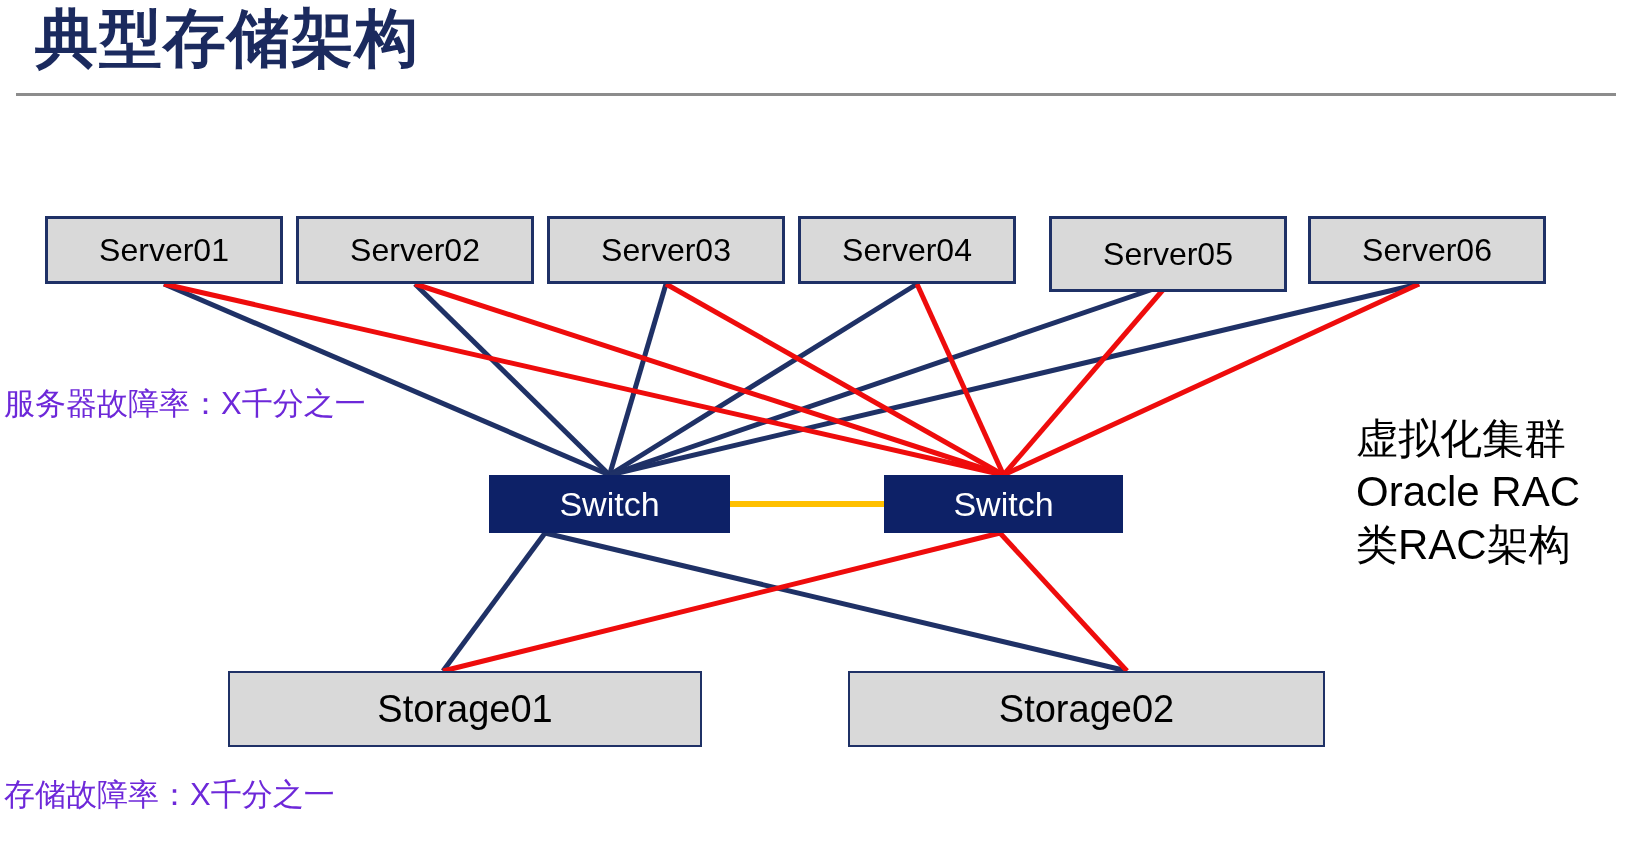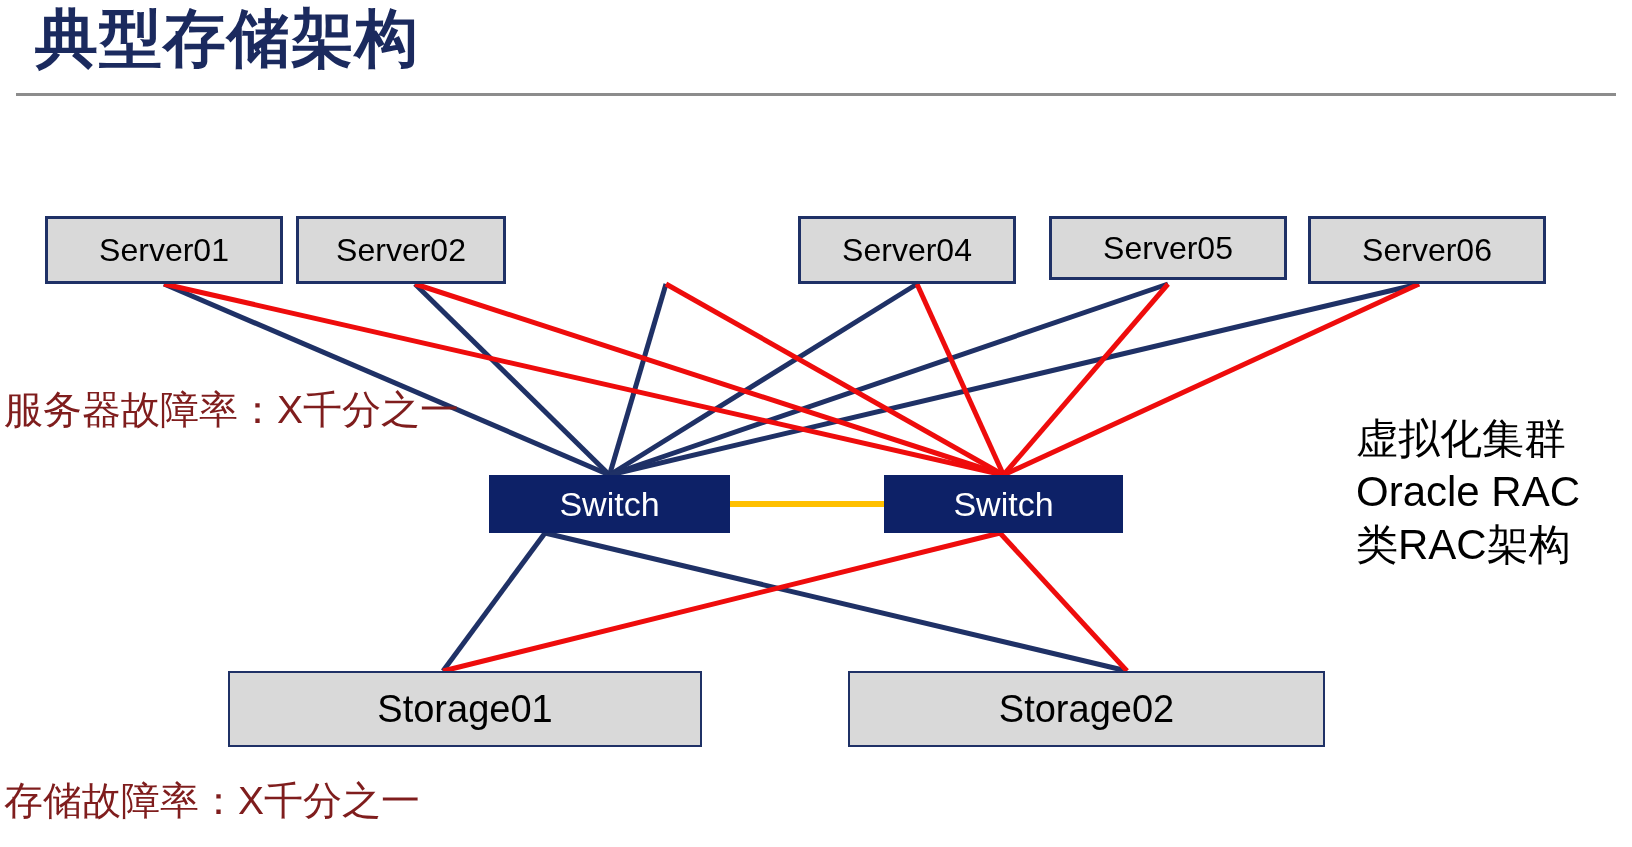--- a/index.html
+++ b/index.html
@@ -26,21 +26,21 @@
     font-size:32px;color:#000;
   }
   .switch{
     background:var(--switch-fill,#0d2167);color:#ffffff;font-size:34px;
   }
   .storage{
     background:var(--node-fill,#d9d9d9);border:2px solid var(--navy,#1f3166);
     font-size:38px;color:#000;
   }
   .note{
-    position:absolute;font-size:39px;color:#7f1d1d;white-space:nowrap;z-index:3;
+    position:absolute;font-size:31px;color:#6d28d9;white-space:nowrap;z-index:3;
   }
   .note-server-rate{left:4px;top:383px;}
   .note-storage-rate{left:4px;top:774px;}
   .cluster-note{
     position:absolute;left:1332px;top:412px;font-size:42px;line-height:53px;
     color:#000;z-index:3;white-space:nowrap;
   }
   .cluster-note span{display:block;margin-left:24px;}
 </style>
 </head>
@@ -65,23 +65,24 @@
       <line x1="1168" y1="284" x2="1003.5" y2="475" stroke="#ee0c0c" stroke-width="5"></line>
       <line x1="1419" y1="284" x2="1003.5" y2="475" stroke="#ee0c0c" stroke-width="5"></line>
       <line x1="730" y1="504" x2="884" y2="504" stroke="#ffc000" stroke-width="6"></line>
       <line x1="545" y1="533" x2="443" y2="671" stroke="#1f3166" stroke-width="5"></line>
       <line x1="545" y1="533" x2="1127" y2="671" stroke="#1f3166" stroke-width="5"></line>
       <line x1="1000" y1="533" x2="443" y2="671" stroke="#ee0c0c" stroke-width="5"></line>
       <line x1="1000" y1="533" x2="1127" y2="671" stroke="#ee0c0c" stroke-width="5"></line>
     </svg>
 
   <div class="box server" style="left: 45px; top: 216px; width: 238px; height: 68px;">Server01</div>
-  <div class="box server" style="left: 296px; top: 216px; width: 210px; height: 68px;">Server02</div>
+  <div class="box server" style="left: 296px; top: 216px; width: 238px; height: 68px;">Server02</div>
+  <div class="box server" style="left: 547px; top: 216px; width: 238px; height: 68px;">Server03</div>
   <div class="box server" style="left: 798px; top: 216px; width: 218px; height: 68px;">Server04</div>
-  <div class="box server" style="left: 1049px; top: 216px; width: 238px; height: 64px;">Server05</div>
+  <div class="box server" style="left: 1049px; top: 216px; width: 238px; height: 76px;">Server05</div>
   <div class="box server" style="left: 1300px; top: 216px; width: 238px; height: 68px; margin-left: 8px;">Server06</div>
 
   <div class="box switch" style="left: 489px; top: 475px; width: 241px; height: 58px;">Switch</div>
   <div class="box switch" style="left: 884px; top: 475px; width: 239px; height: 58px;">Switch</div>
 
   <div class="box storage" style="left: 228px; top: 671px; width: 474px; height: 76px; text-align: center;">Storage01</div>
   <div class="box storage" style="left: 848px; top: 671px; width: 477px; height: 76px;">Storage02</div>
 
   <div class="note note-server-rate">服务器故障率：X千分之一</div>
   <div class="note note-storage-rate">存储故障率：X千分之一</div>

